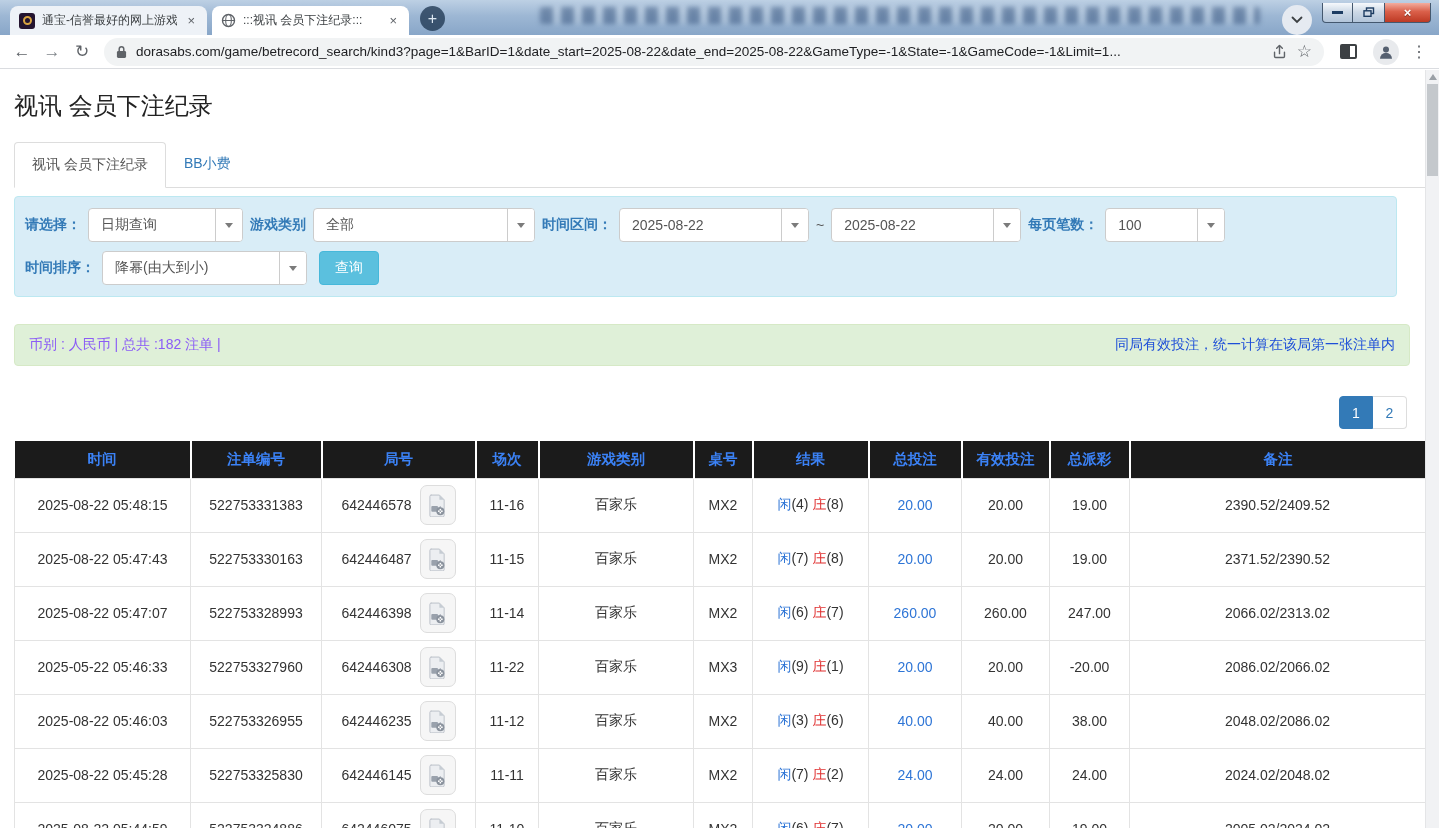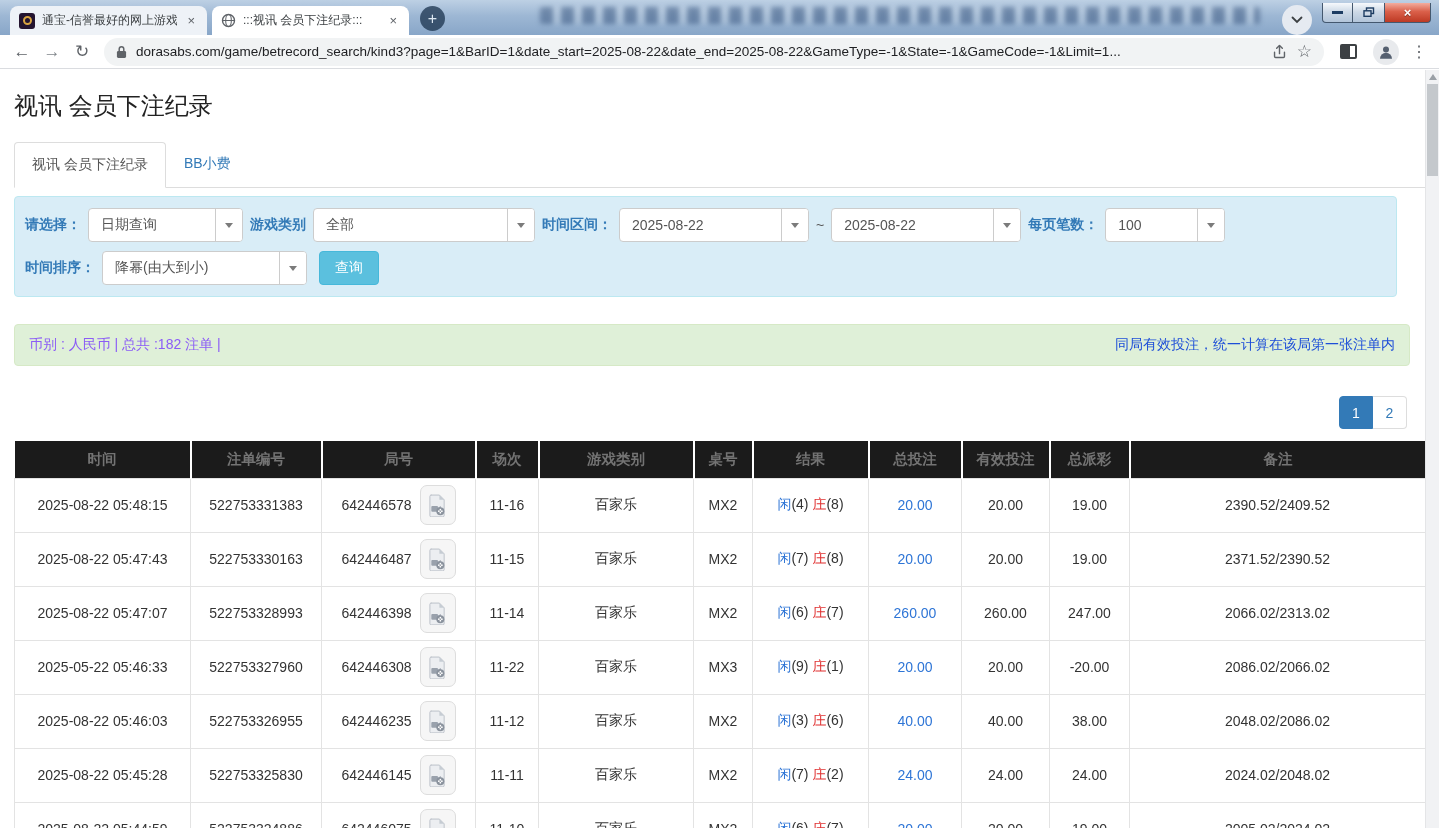--- a/index.html
+++ b/index.html
@@ -88,21 +88,21 @@
   .summary-left { color:#8b5cf6; }
   .summary-right { color:#1d4ed8; }
 
   .pagi-wrap { margin-top:30px; width:1393px; display:flex; justify-content:flex-end; }
   .page-btn { width:34px; height:33px; border:1px solid #ddd; background:#fff; color:#337ab7; font-size:14px; }
   .page-btn + .page-btn { border-left:none; border-radius:0 4px 4px 0; }
   .page-btn.active { background:#337ab7; border-color:#337ab7; color:#fff; border-radius:4px 0 0 4px; }
 
   table.data-table { margin-top:12px; width:1411px; border-collapse:collapse; table-layout:fixed;
     font-size:14px; text-align:center; }
-  .data-table thead th { background:#1b1b1b; color:#737373; font-weight:bold; height:37px;
+  .data-table thead th { background:#1b1b1b; color:#3b82f6; font-weight:bold; height:37px;
     border-right:2px solid #fff; font-size:14.5px; }
   .data-table thead th:last-child { border-right:none; }
   .data-table tbody td { height:54px; border:1px solid #e3e3e3; background:#fff; color:#333; }
   .round-no { vertical-align:middle; }
   .video-btn { width:36px; height:40px; margin-left:8px; vertical-align:middle; background:#f6f6f6;
     border:1px solid #ddd; border-radius:7px; display:inline-flex; align-items:center; justify-content:center; }
   .player { color:#2e75d6; } .p-score { color:#333; }
   .banker { color:#e03131; } .b-score { color:#333; }
   .amount-link { color:#2e75d6; text-decoration:none; }
   td.neg { color:#e53935; }

